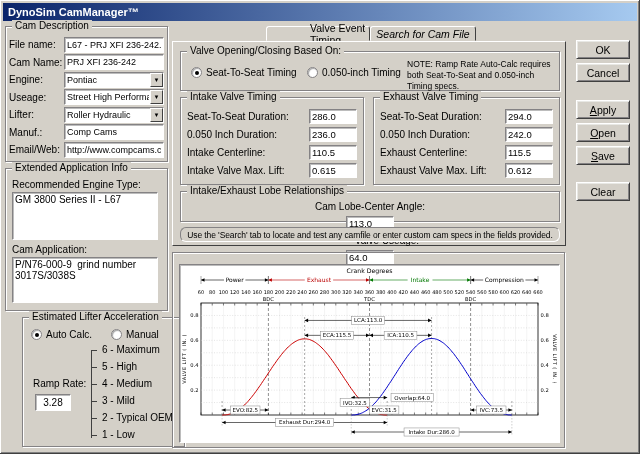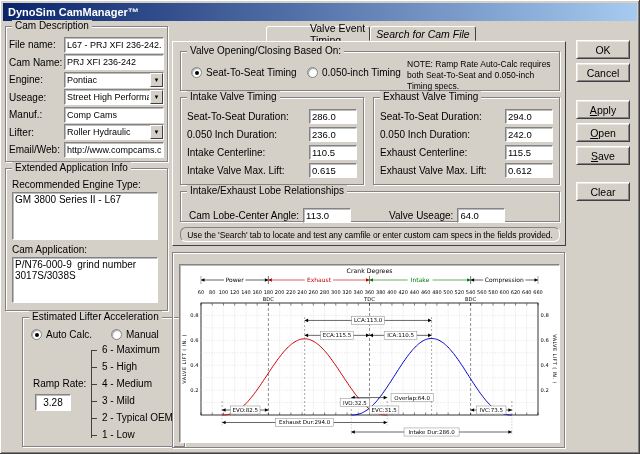--- a/index.html
+++ b/index.html
@@ -73,29 +73,29 @@
         </div>
       </div>
       <div class="cdrow">
         <span class="flabel">Useage:</span>
         <div class="combo sunken fld">
           <span class="ctext">Street High Performance</span>
           <span class="carrow">▼</span>
         </div>
       </div>
       <div class="cdrow">
-        <span class="flabel">Manuf.:</span>
-        <input class="sunken fld" value="Comp Cams" style="">
-      </div>
-      <div class="cdrow">
         <span class="flabel">Lifter:</span>
         <div class="combo sunken fld">
           <span class="ctext">Roller Hydraulic</span>
           <span class="carrow">▼</span>
         </div>
+      </div>
+      <div class="cdrow">
+        <span class="flabel">Manuf.:</span>
+        <input class="sunken fld" value="Comp Cams" style="">
       </div>
       <div class="cdrow">
         <span class="flabel">Email/Web:</span>
         <input class="sunken fld" value="http://www.compcams.com" style="">
       </div>
     </div>
   </div>
 
   <div class="group" style="left:5px;top:168px;width:163px;height:143px;">
     <span class="group-label">Extended Application Info</span>
@@ -195,21 +195,21 @@
         </div>
         <div class="specrow">
           <span class="speclabel">Exhaust Valve Max. Lift:</span>
           <input class="sunken specfld" value="0.612" style="">
         </div>
       </div>
     </div>
 
     <div class="group" style="left:7px;top:149px;width:380px;height:31px;">
       <span class="group-label">Intake/Exhaust Lobe Relationships</span>
-      <div style="display:flex;align-items:center;margin-top:16px;padding:0 8px;gap:4px;">
+      <div style="display:flex;align-items:center;margin-top:9px;padding:0 8px;gap:4px;flex-direction:column;">
         <span style="font-size:10px;white-space:nowrap;">Cam Lobe-Center Angle:</span>
         <input class="sunken specfld" value="113.0" style="">
         <span style="font-size:10px;white-space:nowrap;margin-left:34px;">Valve Useage:</span>
         <input class="sunken specfld" value="64.0" style="">
       </div>
     </div>
 
     <div class="statusbar" style="left:7px;top:185px;width:380px;height:15px;border-radius:6px;">
       <span>Use the 'Search' tab to locate and test any camfile or enter custom cam specs in the fields provided.</span>
     </div>

